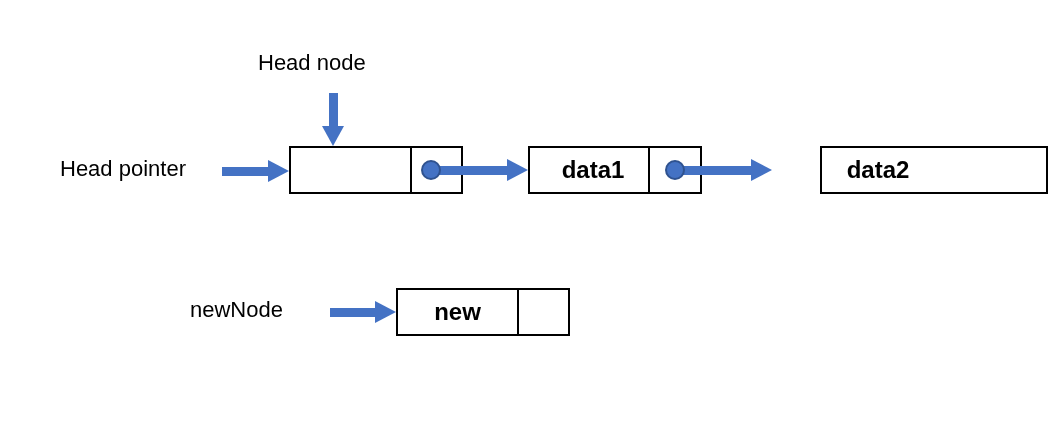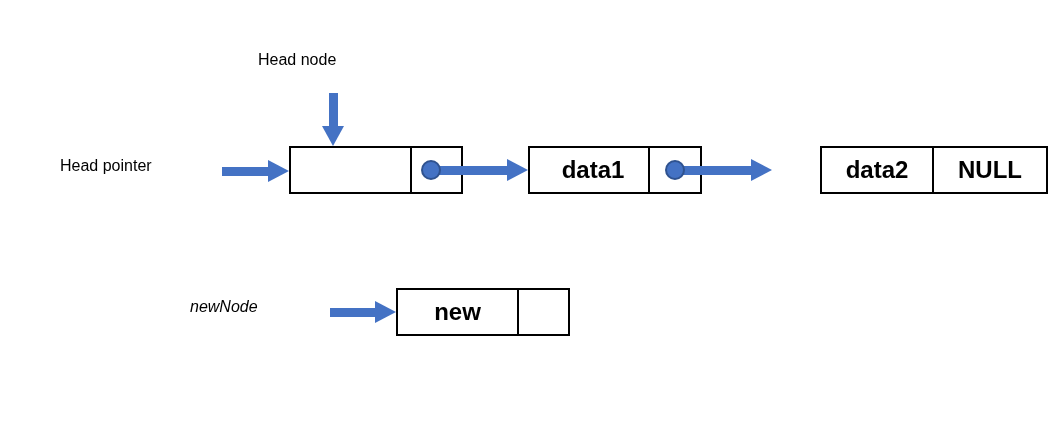--- a/index.html
+++ b/index.html
@@ -12,21 +12,21 @@
     width: 1064px;
     height: 438px;
     background: #ffffff;
     overflow: hidden;
     font-family: "Liberation Sans", sans-serif;
   }
   .label {
     position: absolute;
     color: #000000;
     font-family: "Liberation Sans", sans-serif;
-    font-size: 16px;
+    font-size: 22px;
     font-weight: 400;
     line-height: 1;
     white-space: nowrap;
     text-align: center;
   }
   .node {
     position: absolute;
     box-sizing: border-box;
     border: 2px solid #000000;
     background: #ffffff;
@@ -94,21 +94,21 @@
 </style>
 </head>
 <body>
 
 <div id="canvas">
 
   <div class="label" style="left:258px; top:52px;">Head node</div>
 
   <div class="label" style="left:60px; top:158px;">Head pointer</div>
 
-  <div class="label" style="left:190px; top:299px;font-style:italic;">newNode</div>
+  <div class="label" style="left:190px; top:299px;">newNode</div>
 
   <div class="arrow-v" style="left:333px; top:93px; height:53px;">
     <div class="arrow-shaft-v" style="height:34px; background:#4472C4;"></div>
     <div class="arrow-head-v" style="top:33px; border-top:20px solid #4472C4;"></div>
   </div>
 
   <div class="arrow-h" style="left:222px; top:171px; width:67px;">
     <div class="arrow-shaft-h" style="width:47px; background:#4472C4;"></div>
     <div class="arrow-head-h" style="left:46px; border-left:21px solid #4472C4;"></div>
   </div>
@@ -132,21 +132,20 @@
 
   <div class="arrow-h" style="left:675px; top:170px; width:97px;">
     <div class="arrow-shaft-h" style="width:77px; background:#4472C4;"></div>
     <div class="arrow-head-h" style="left:76px; border-left:21px solid #4472C4;"></div>
   </div>
 
   <div class="dot" style="left:665px; top:160px; width:20px; height:20px; background:#4472C4; border:2px solid #2F528F;"></div>
 
   <div class="node" style="left:772px; top:146px; width:228px; height:48px;margin-left:48px;">
     <div class="cell" style="width:112px;">data2</div>
-    <div class="cell divided" style="width:116px;">NULL</div>
   </div>
 
   <div class="arrow-h" style="left:330px; top:312px; width:66px;">
     <div class="arrow-shaft-h" style="width:46px; background:#4472C4;"></div>
     <div class="arrow-head-h" style="left:45px; border-left:21px solid #4472C4;"></div>
   </div>
 
   <div class="node" style="left:396px; top:288px; width:174px; height:48px;">
     <div class="cell" style="width:119px;">new</div>
     <div class="cell divided" style="width:51px;"></div>

